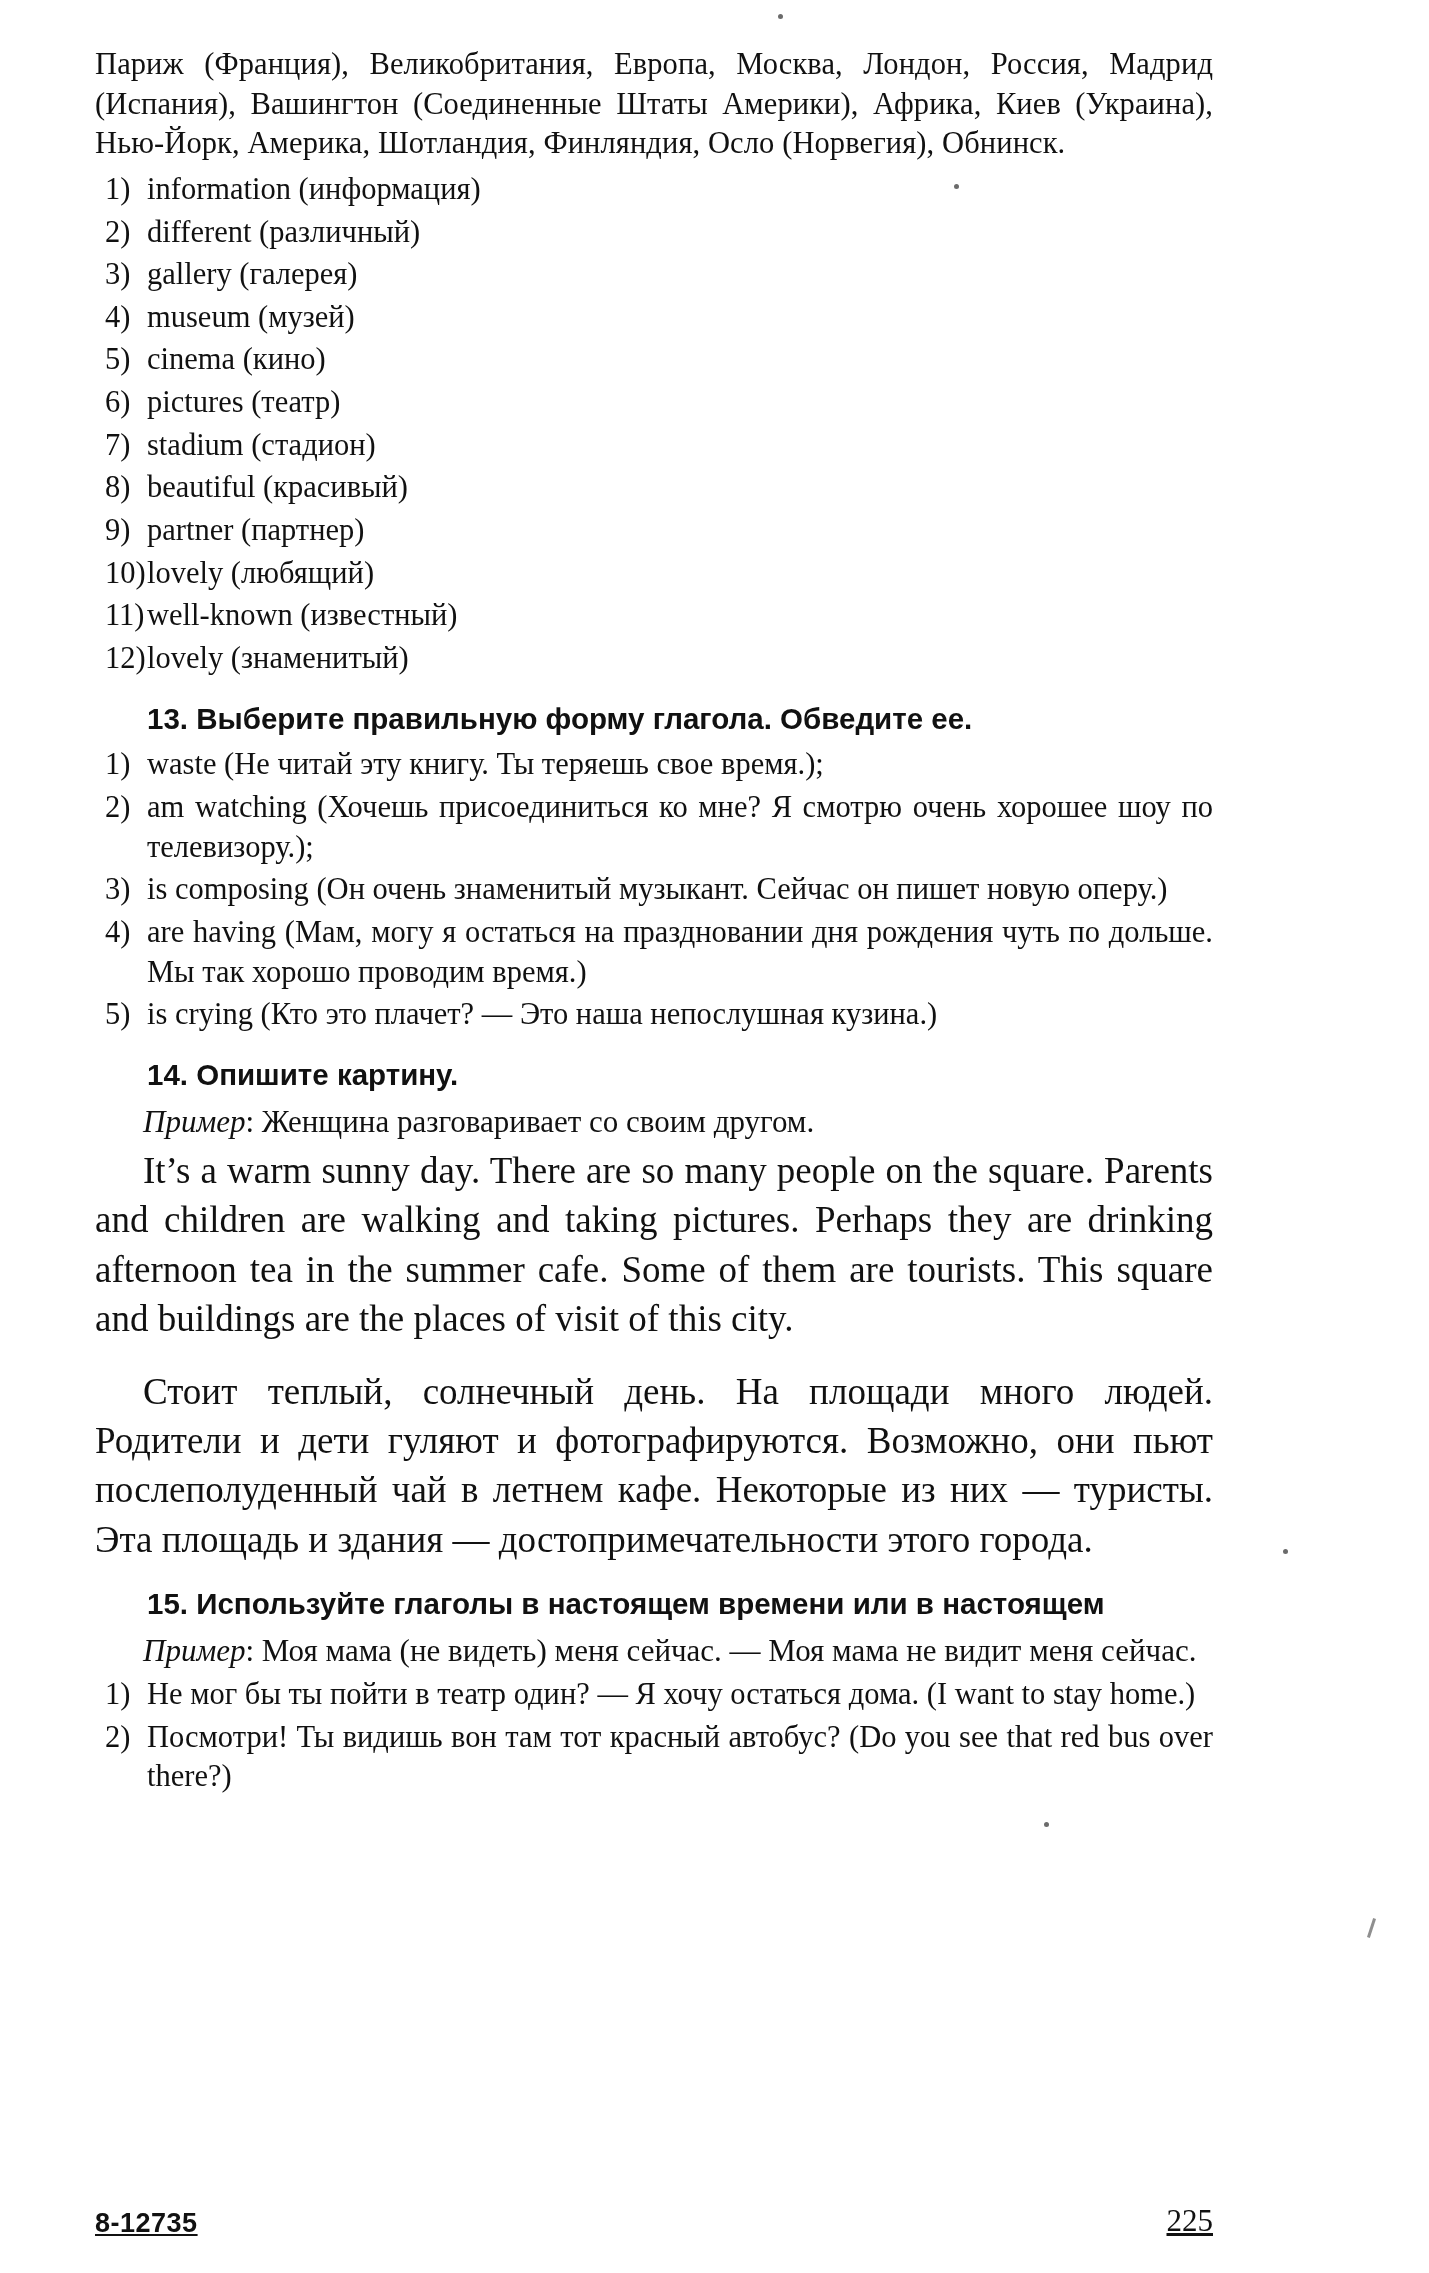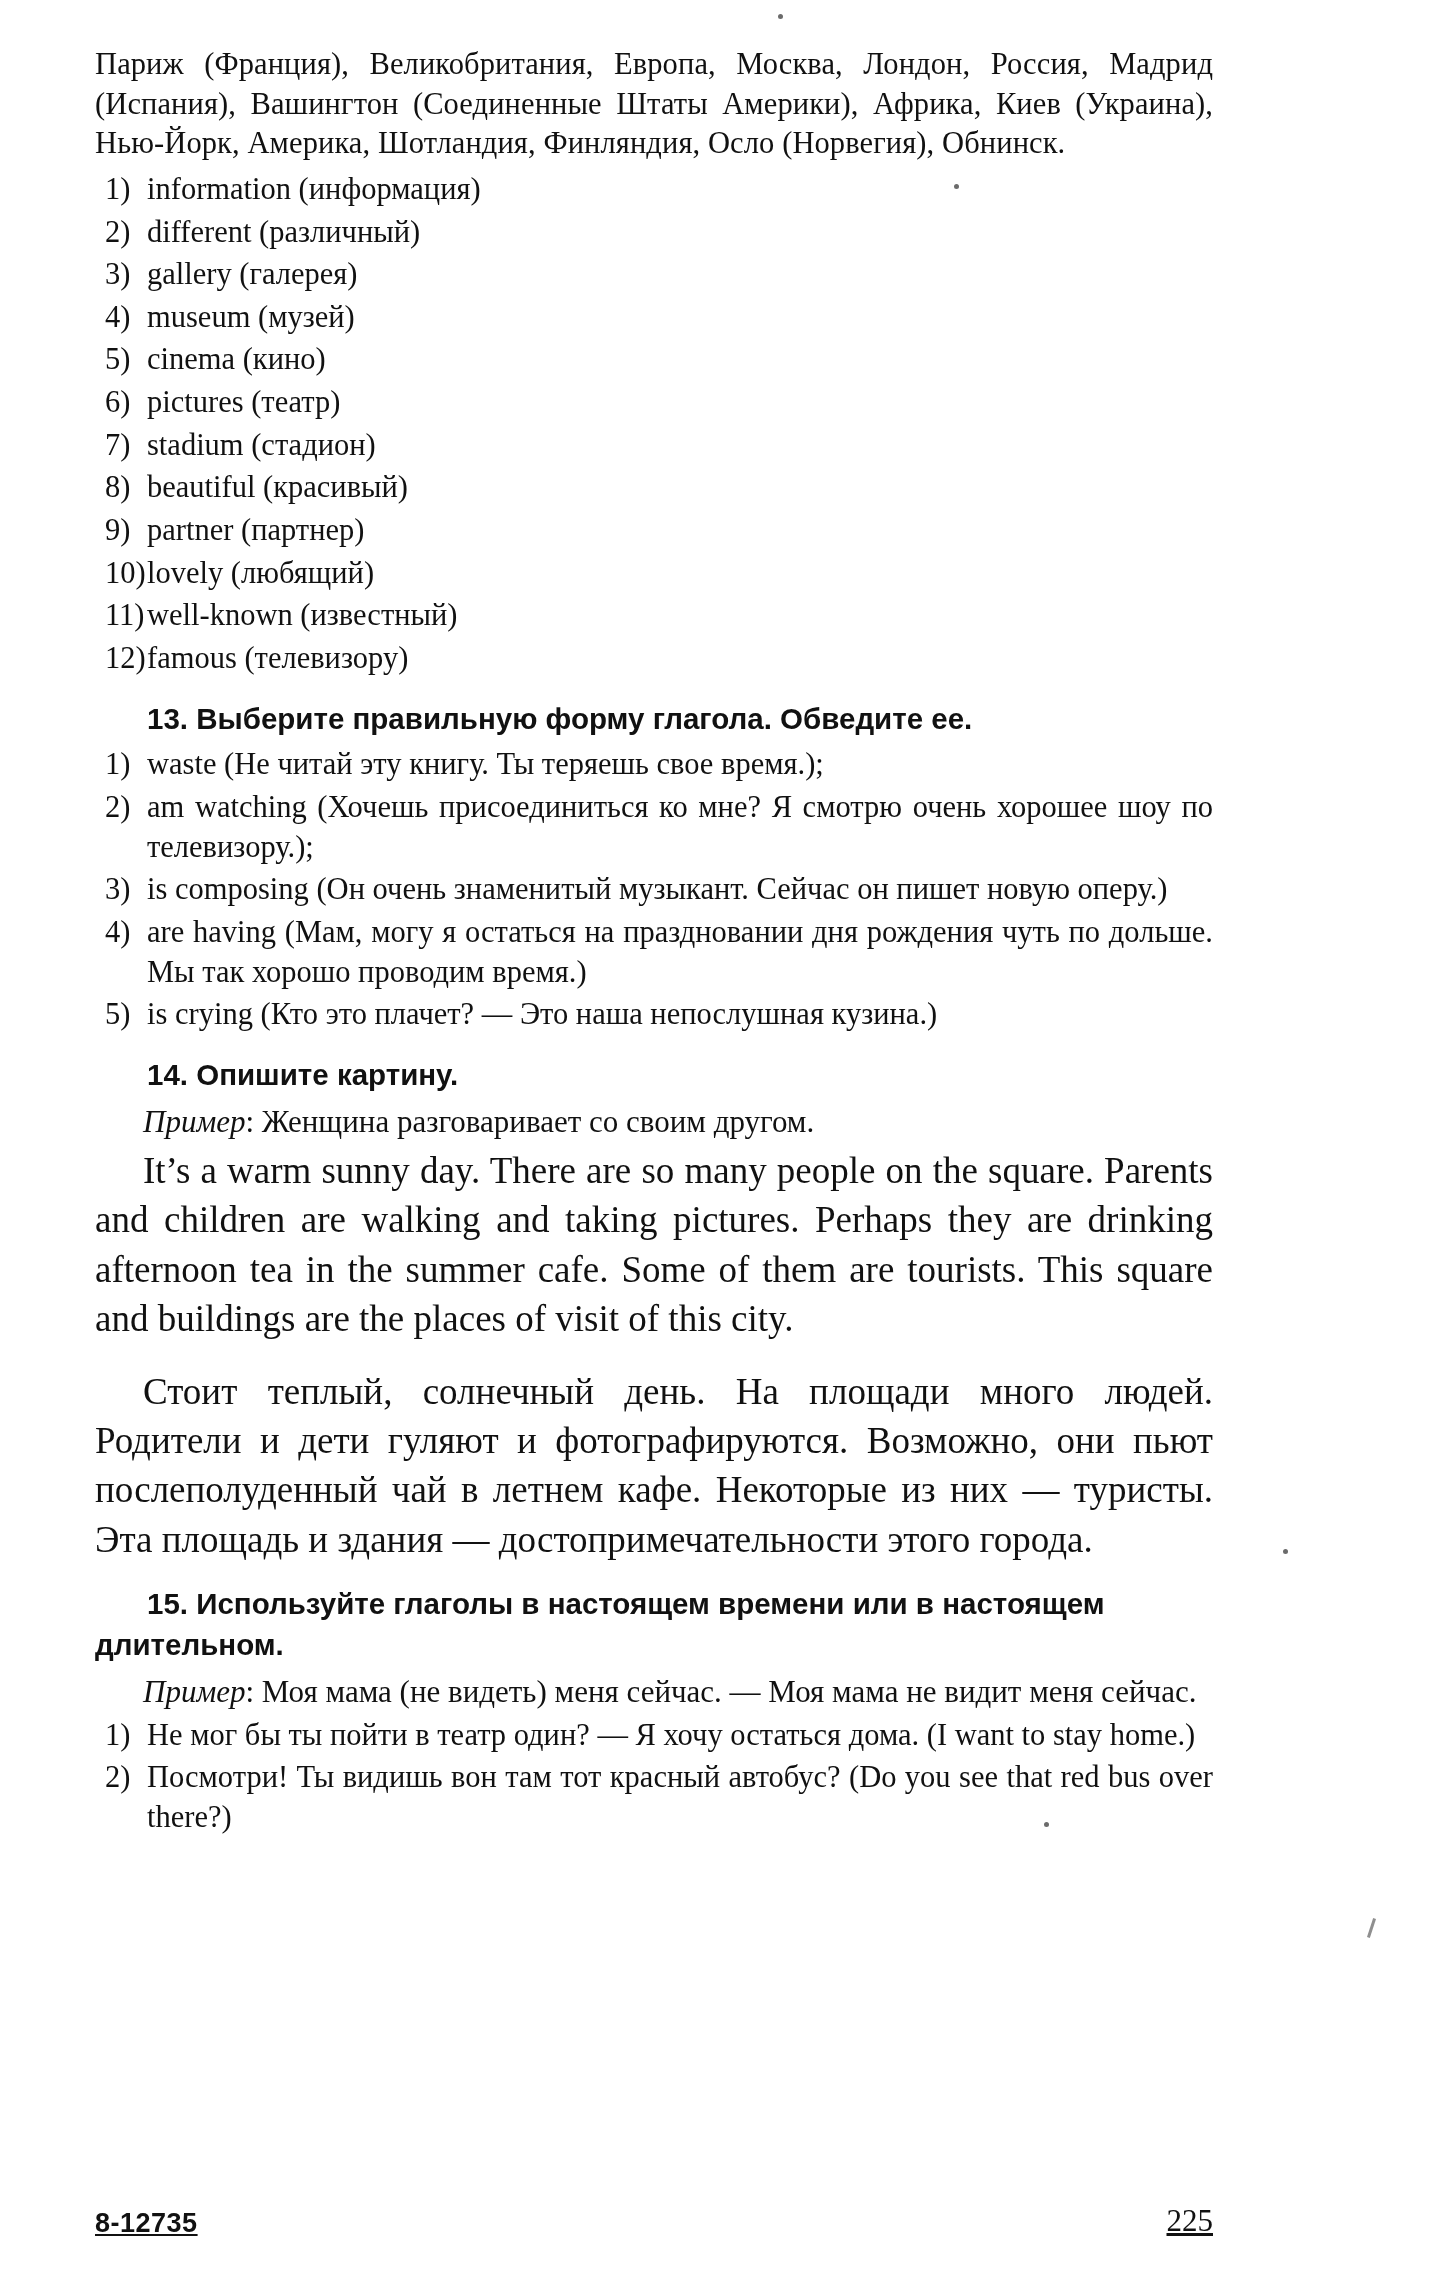--- a/index.html
+++ b/index.html
@@ -175,21 +175,21 @@
     <li>
       <span class="num">10)</span>
       <span class="txt eng">lovely (любящий)</span>
     </li>
     <li>
       <span class="num">11)</span>
       <span class="txt eng">well-known (известный)</span>
     </li>
     <li>
       <span class="num">12)</span>
-      <span class="txt eng">famous (телевизору)</span>
+      <span class="txt eng">lovely (знаменитый)</span>
     </li>
   </ol>
 
   <div class="heading">13. Выберите правильную форму глагола. Обведите ее.</div>
 
   <ol class="numlist">
     <li>
       <span class="num">1)</span>
       <span class="txt">waste (Не читай эту книгу. Ты теряешь свое время.);</span>
     </li>
@@ -218,23 +218,20 @@
   </p>
 
   <p class="blockpara ind eng">It’s a warm sunny day. There are so many people on the square. Parents and children are walking and taking pictures. Perhaps they are drinking afternoon tea in the summer cafe. Some of them are tourists. This square and buildings are the places of visit of this city.</p>
 
   <div class="gap-md"></div>
 
   <p class="blockpara ind">Стоит теплый, солнечный день. На площади много людей. Родители и дети гуляют и фотографируются. Возможно, они пьют послеполуденный чай в летнем кафе. Некоторые из них — туристы. Эта площадь и здания — достопримечательности этого города.</p>
 
   <div class="heading">
     <span>15. Используйте глаголы в настоящем времени или в настоящем</span>
-  </div>
-  <div class="heading" style="padding-left:0; margin-top:-4px;">
-    <span>длительном.</span>
   </div>
 
   <p class="example" style="text-indent:48px;">
     <i>Пример</i><span>: Моя мама (не видеть) меня сейчас. — Моя мама не видит меня сейчас.</span>
   </p>
 
   <ol class="numlist">
     <li>
       <span class="num">1)</span>
       <span class="txt">Не мог бы ты пойти в театр один? — Я хочу остаться дома. (I want to stay home.)</span>

